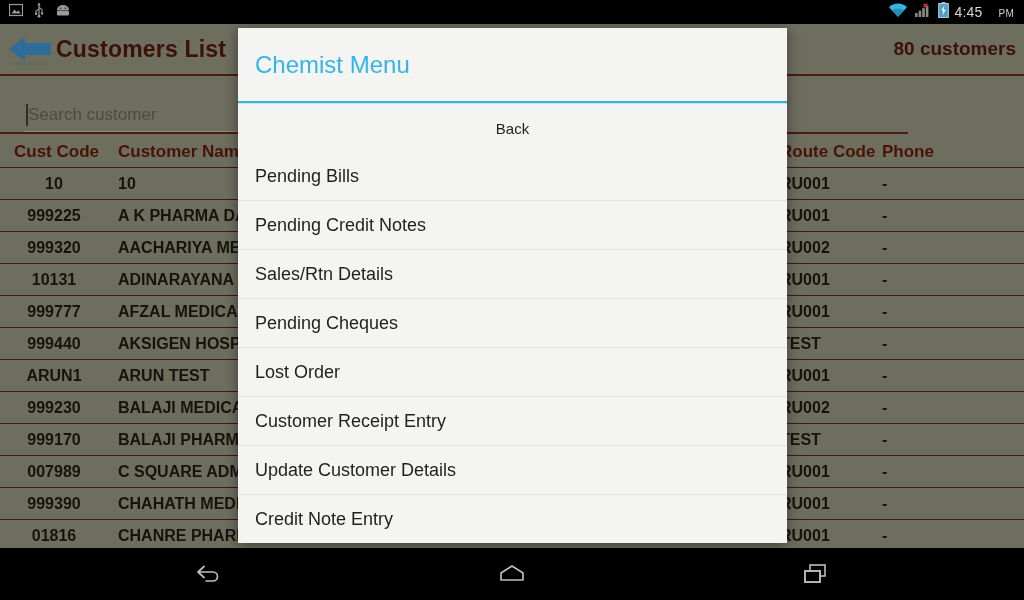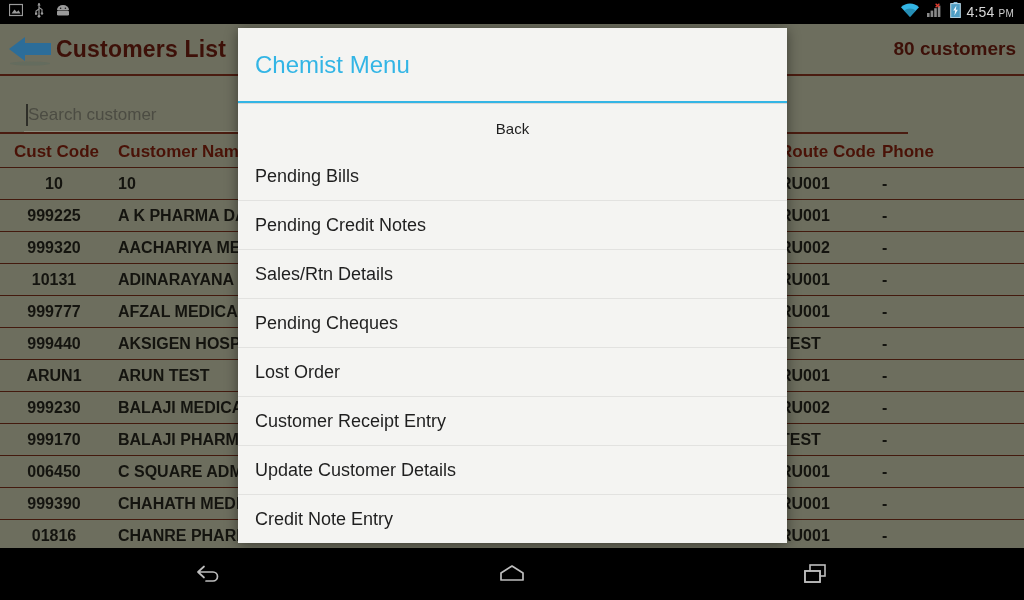--- a/index.html
+++ b/index.html
@@ -13,21 +13,21 @@
 
   
   #statusbar {
     position:absolute; left:0; top:0; width:1024px; height:24px;
     background:#000; display:flex; align-items:center;
   }
   #statusbar .left { display:flex; align-items:center; gap:11px; padding-left:9px; }
   #statusbar .right { margin-left:auto; display:flex; align-items:center; gap:6px; padding-right:10px; }
   .sb-ico { display:block; }
   #clock { color:#d8d8d8; font-size:14px; letter-spacing:.2px; }
-  #clock .ampm { font-size:10px; color:#cfcfcf; margin-left:4px; }
+  #clock .ampm { font-size:10px; color:#cfcfcf; margin-left:16px; }
 
   
   #appbar {
     position:absolute; left:0; top:24px; width:1024px; height:52px;
     background:#6d6e5e; display:flex; align-items:center;
     border-bottom:2px solid #4a1c10;
   }
   #backarrow { margin-left:6px; width:50px; height:34px; }
   #apptitle { color:#3d1008; font-size:23px; font-weight:bold; letter-spacing:.2px; }
   #custcount { margin-left:auto; margin-right:8px; color:#3d1008; font-size:19px; font-weight:bold; }
@@ -144,21 +144,21 @@
           <path d="M9.6 0.8 L13.4 4.2 M13.4 0.8 L9.6 4.2" stroke="#e03c2f" stroke-width="1.4" fill="none"></path>
         </svg>
       </span>
       <span class="sb-ico">
         <svg width="11" height="16" viewBox="0 0 11 16">
             <rect x="3.6" y="0" width="3.8" height="1.6" fill="#7fb8d4"></rect>
             <rect x="0.7" y="1.6" width="9.6" height="14" fill="#4f9ec4" stroke="#bcd9e8" stroke-width="1"></rect>
             <path d="M6.4 3.4 L3.2 8.6 H5.2 L4.4 13.4 L7.8 7.8 H5.8 Z" fill="#f2f8fb"></path>
           </svg>
       </span>
-      <span id="clock"><span>4:54</span><span class="ampm">PM</span></span>
+      <span id="clock"><span>4:45</span><span class="ampm">PM</span></span>
     </div>
   </div>
 
   <div id="appbar">
     <span id="backarrow">
       <svg width="50" height="34" viewBox="0 0 50 34">
         <path d="M3 17 L19 5 V11 H45 V23 H19 V29 Z" fill="#2c6d99"></path>
         <ellipse cx="24" cy="31.5" rx="20" ry="2" fill="#5b6a5e" opacity="0.5"></ellipse>
       </svg>
     </span>
@@ -229,21 +229,21 @@
           <span class="cell c-route">RU002</span>
           <span class="cell c-phone">-</span>
         </div>
         <div class="trow">
           <span class="cell c-code">999170</span>
           <span class="cell c-name">BALAJI PHARMA</span>
           <span class="cell c-route">TEST</span>
           <span class="cell c-phone">-</span>
         </div>
         <div class="trow">
-          <span class="cell c-code">006450</span>
+          <span class="cell c-code">007989</span>
           <span class="cell c-name">C SQUARE ADMIN</span>
           <span class="cell c-route">RU001</span>
           <span class="cell c-phone">-</span>
         </div>
         <div class="trow">
           <span class="cell c-code">999390</span>
           <span class="cell c-name">CHAHATH MEDICA</span>
           <span class="cell c-route">RU001</span>
           <span class="cell c-phone">-</span>
         </div>

